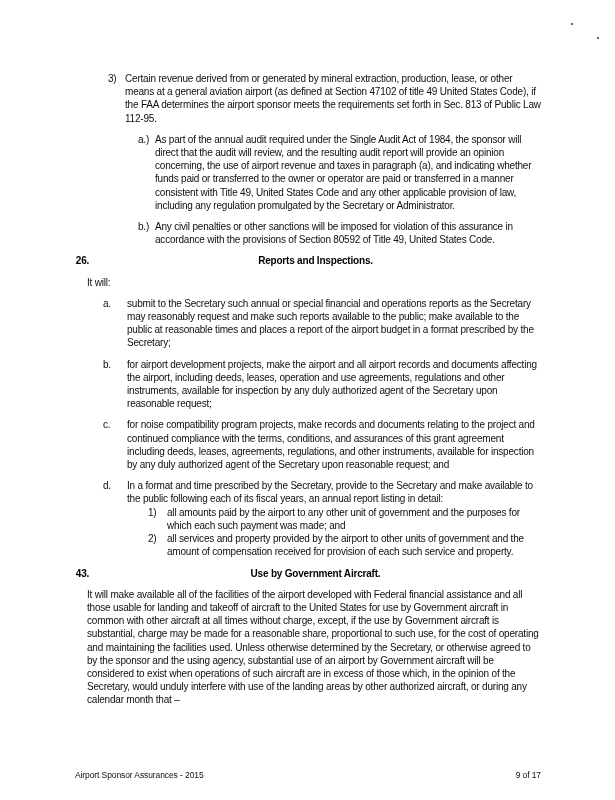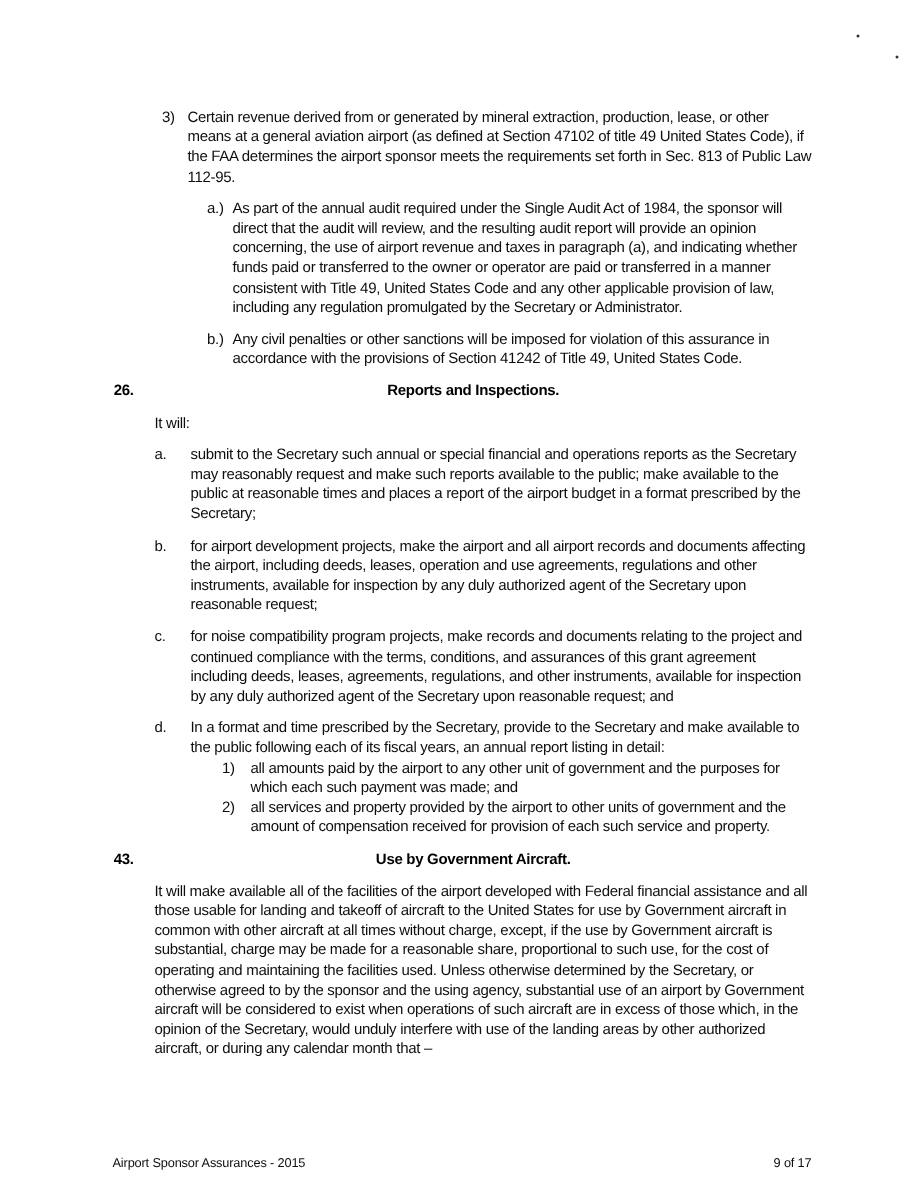--- a/index.html
+++ b/index.html
@@ -35,21 +35,21 @@
 
   
   .lvlab { margin-left: 63px; }
   .lvlab > .m { width: 17px; }
 
   
   .sec-hdr { font-weight: bold; color: #000; text-align: center; }
   .sec-hdr > .m { width: 15px; }
 
   
-  .ind1 { margin-left: 28px; }
+  .ind1 { margin-left: 12px; }
 
   
   .lvl-abcd { margin-left: 28px; }
   .lvl-abcd > .m { width: 24px; }
 
   
   .lvl-num { margin-left: 21px; }
   .lvl-num > .m { width: 19px; }
 
   .footer {
@@ -85,21 +85,21 @@
       <span class="t">Certain revenue derived from or generated by mineral extraction, production, lease, or other means at a general aviation airport (as defined at Section 47102 of title 49 United States Code), if the FAA determines the airport sponsor meets the requirements set forth in Sec. 813 of Public Law 112-95.</span>
     </div>
 
     <div class="block hang lvlab">
       <span class="m">a.)</span>
       <span class="t">As part of the annual audit required under the Single Audit Act of 1984, the sponsor will direct that the audit will review, and the resulting audit report will provide an opinion concerning, the use of airport revenue and taxes in paragraph (a), and indicating whether funds paid or transferred to the owner or operator are paid or transferred in a manner consistent with Title 49, United States Code and any other applicable provision of law, including any regulation promulgated by the Secretary or Administrator.</span>
     </div>
 
     <div class="block hang lvlab">
       <span class="m">b.)</span>
-      <span class="t">Any civil penalties or other sanctions will be imposed for violation of this assurance in accordance with the provisions of Section 41242 of Title 49, United States Code.</span>
+      <span class="t">Any civil penalties or other sanctions will be imposed for violation of this assurance in accordance with the provisions of Section 80592 of Title 49, United States Code.</span>
     </div>
 
     <div class="block hang sec-hdr">
       <span class="m">26.</span>
       <span class="t">Reports and Inspections.</span>
     </div>
 
     <div class="block ind1">It will:</div>
 
     <div class="block hang lvl-abcd">

